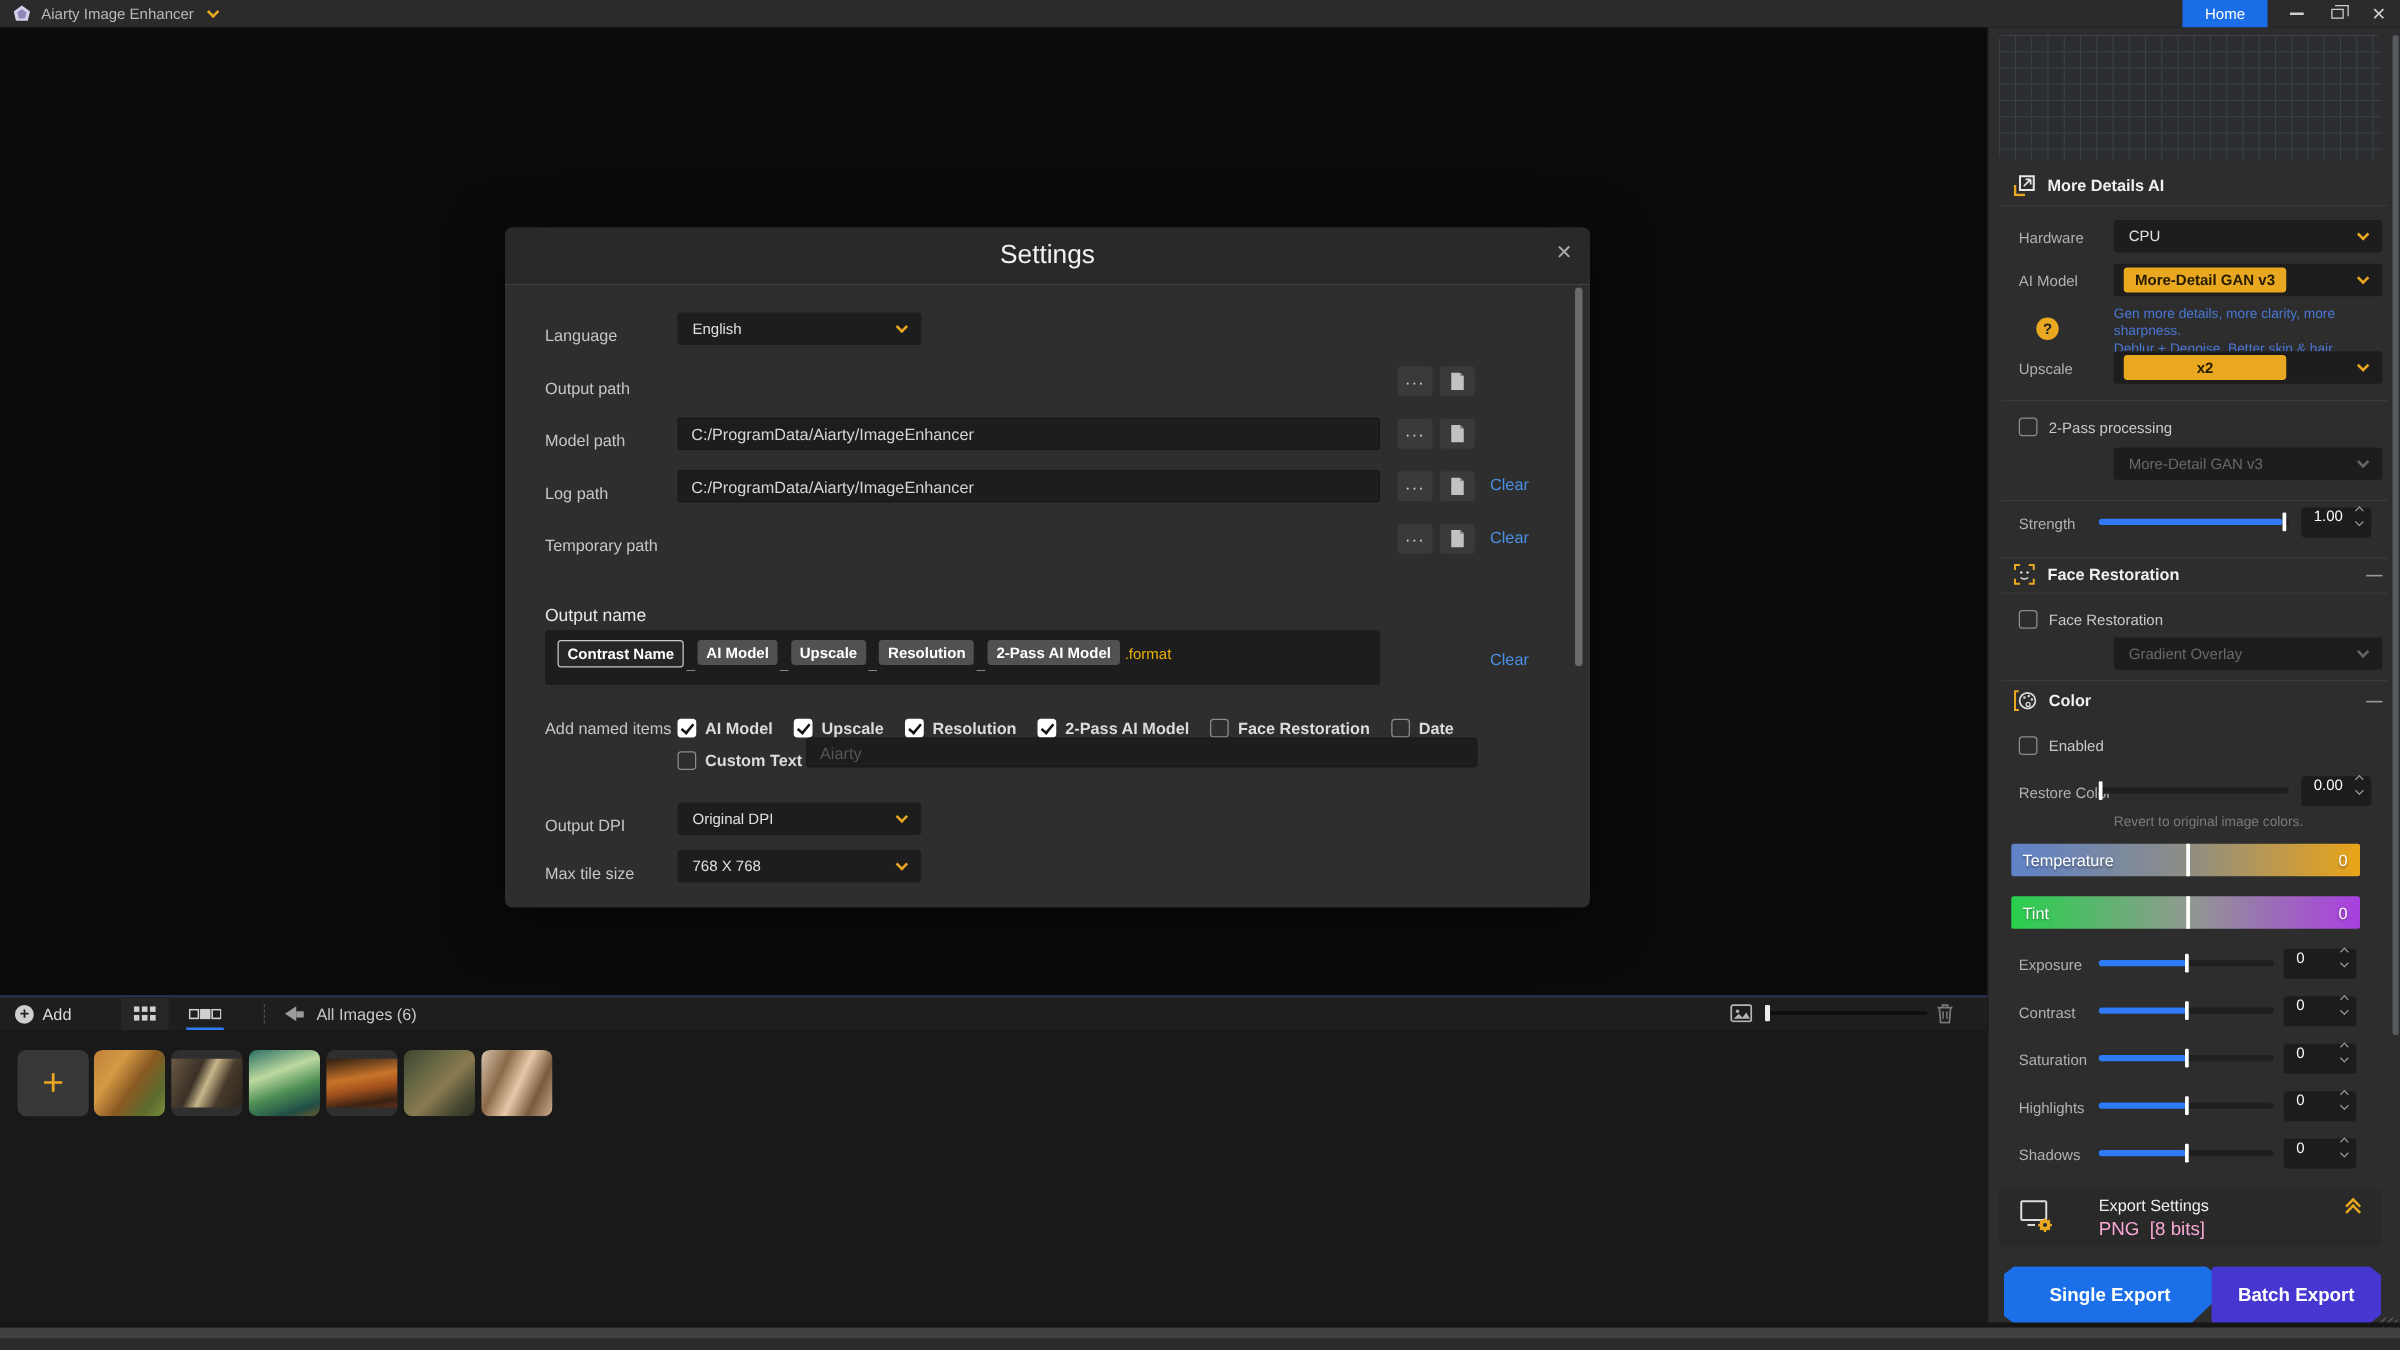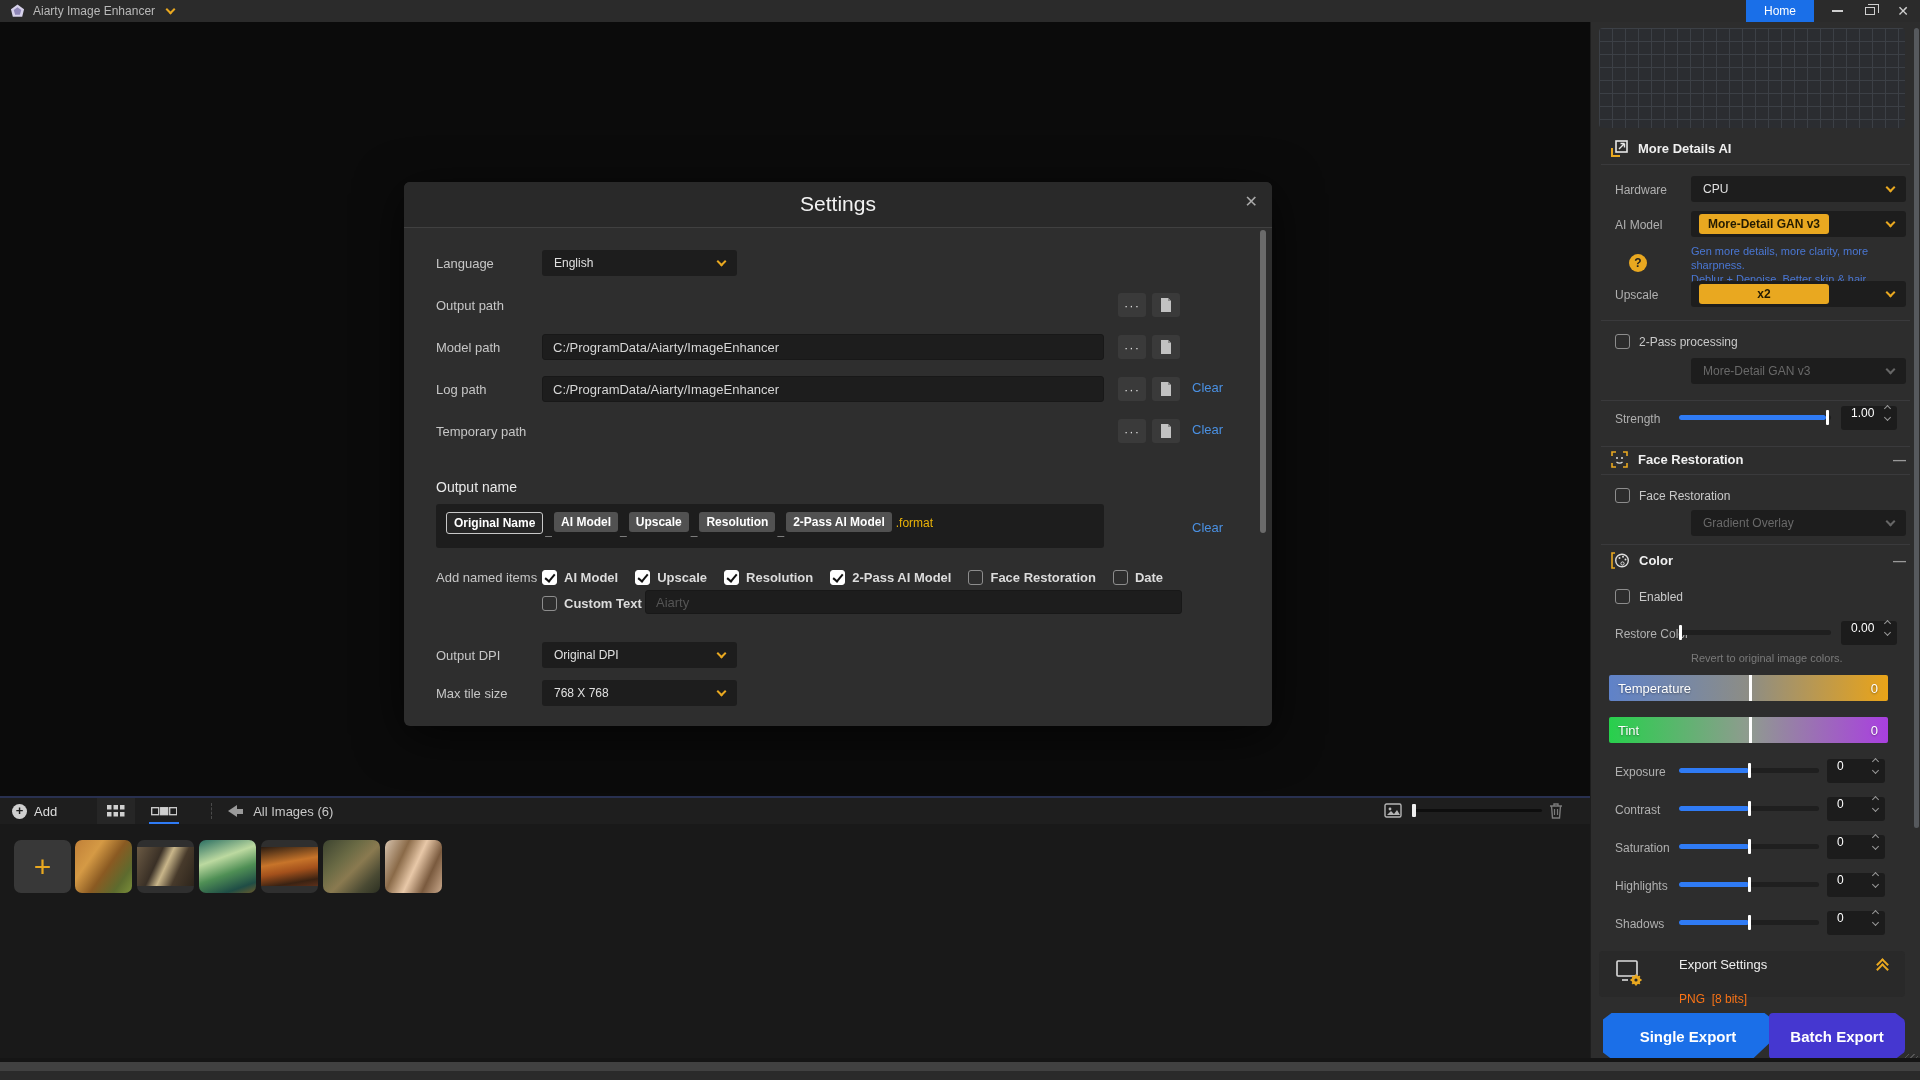--- a/index.html
+++ b/index.html
@@ -20,21 +20,21 @@
   .wclose{font-size:14px}
 
   
   #canvas{position:absolute;left:0;top:22px;width:1590px;height:774px;background:#0b0b0b}
 
   
   #dlg{position:absolute;left:404px;top:160px;width:868px;height:544px;background:#2e2e2e;border-radius:6px;box-shadow:0 10px 48px rgba(0,0,0,.65)}
   #dlg .dhead{position:absolute;left:0;top:0;right:0;height:46px;background:#292929;border-bottom:1px solid #404040;border-radius:6px 6px 0 0}
   #dlg .dtitle{position:absolute;left:0;right:0;top:10px;text-align:center;color:#f2f2f2;font-size:21px}
   #dlg .dclose{position:absolute;right:14px;top:10px;color:#aaa;font-size:16px;cursor:pointer}
-  .drow{position:absolute;height:26px;display:flex;align-items:center}
+  .drow{position:absolute;height:26px;display:flex;align-items:flex-end}
   .dlbl{color:#c6c6c6;font-size:13px}
   .inp{position:absolute;height:26px;background:#1d1d1d;border:1px solid #181818;border-radius:3px;color:#d6d6d6;font-size:13px;padding:0 10px;outline:none}
   .inp::placeholder{color:#555}
   .sqbtn{position:absolute;width:28px;height:24px;background:#3a3a3a;border-radius:3px;display:flex;align-items:center;justify-content:center;color:#ddd;font-size:13px;letter-spacing:1px;cursor:pointer}
   .clearlink{position:absolute;color:#4a90e2;font-size:13px;cursor:pointer}
   .dd{position:absolute;height:26px;background:#1d1d1d;border-radius:3px;display:flex;align-items:center;padding:0 12px;color:#e0e0e0;font-size:12px;cursor:pointer}
   .dd .chv{margin-left:auto;margin-top:-3px}
   .dd.dis{color:#696969}
   .dd.dis .chv{border-color:#666}
   .patternbox{position:absolute;left:32px;top:322px;width:668px;height:44px;background:#1d1d1d;border-radius:3px;display:flex;align-items:flex-start;padding:8px 10px;gap:2px}
@@ -73,21 +73,21 @@
   .spn .dn{transform:rotate(225deg)}
   .hint{position:absolute;left:100px;color:#7a7a7a;font-size:11px}
   .gbar{position:absolute;left:18px;width:279px;height:26px;border-radius:2px;display:flex;align-items:center;color:#fff;font-size:13px}
   .gbar .gl{margin-left:9px;text-shadow:0 1px 2px rgba(0,0,0,.4)}
   .gbar .gv{margin-left:auto;margin-right:10px;text-shadow:0 1px 2px rgba(0,0,0,.4)}
   .gbar .gmark{position:absolute;left:50%;top:0;width:3px;height:100%;background:#fff}
   .g-temp{background:linear-gradient(90deg,#5f82c9 0%,#8d8d85 50%,#eaa418 100%)}
   .g-tint{background:linear-gradient(90deg,#27d04c 0%,#8f9b8f 50%,#a93fe0 100%)}
   .exportpanel{position:absolute;left:8px;top:929px;width:306px;height:46px;background:#292929;border-radius:4px}
   .exportpanel .etitle{position:absolute;left:80px;top:6px;color:#efefef;font-size:13px}
-  .exportpanel .efmt{position:absolute;left:80px;top:41px;color:#f97316;font-size:12px}
+  .exportpanel .efmt{position:absolute;left:80px;top:24px;color:#f9a8d4;font-size:15px}
   .dblchv{position:absolute;right:18px;top:13px;cursor:pointer}
   .dblchv i{display:block;width:9px;height:9px;border-left:2.5px solid #e9a820;border-top:2.5px solid #e9a820;transform:rotate(45deg);margin:-4px 0}
   .btn-single{position:absolute;left:12px;top:991px;width:170px;height:46px;background:#1b6fe8;color:#fff;font-weight:700;font-size:15px;display:flex;align-items:center;justify-content:center;cursor:pointer;clip-path:polygon(5% 0,95% 0,100% 14%,100% 58%,88% 100%,5% 100%,0 86%,0 14%)}
   .btn-batch{position:absolute;left:178px;top:991px;width:136px;height:46px;background:#4537d0;color:#fff;font-weight:700;font-size:15px;display:flex;align-items:center;justify-content:center;cursor:pointer;border-radius:4px 10px 10px 4px;clip-path:polygon(0 0,93% 0,100% 16%,100% 84%,93% 100%,0 100%)}
   .grip{position:absolute;right:2px;top:1032px;width:14px;height:14px;background:repeating-linear-gradient(135deg,transparent 0 3px,#555 3px 4px)}
   .sbscroll{position:absolute;right:1px;top:6px;width:5px;height:800px;background:#56595d;border-radius:3px}
 
   
   #filmstrip{position:absolute;left:0;top:796px;width:1590px;height:262px;background:#191919}
   #fstoolbar{position:absolute;left:0;top:0;width:100%;height:28px;background:#1e1e1e;border-top:2px solid #283050;display:flex;align-items:center}
@@ -205,21 +205,21 @@
           <path d="M1 0h7l3 3v11H1z" fill="#c2c2c2"></path>
           <path d="M8 0v3h3" fill="#8a8a8a"></path>
         </svg>
       </div>
     <span class="clearlink" style="left:788px;top:240px">Clear</span>
 
     <div class="drow" style="left:32px;top:292px">
         <span class="dlbl" style="color:#e8e8e8;font-size:14px">Output name</span>
       </div>
     <div class="patternbox">
-      <span class="chip outline">Original Name</span>
+      <span class="chip outline">Contrast Name</span>
       <span class="chipsep">_</span>
       <span class="chip">AI Model</span>
       <span class="chipsep">_</span>
       <span class="chip">Upscale</span>
       <span class="chipsep">_</span>
       <span class="chip">Resolution</span>
       <span class="chipsep">_</span>
       <span class="chip">2-Pass AI Model</span>
       <span class="fmtsuffix">.format</span>
     </div>

